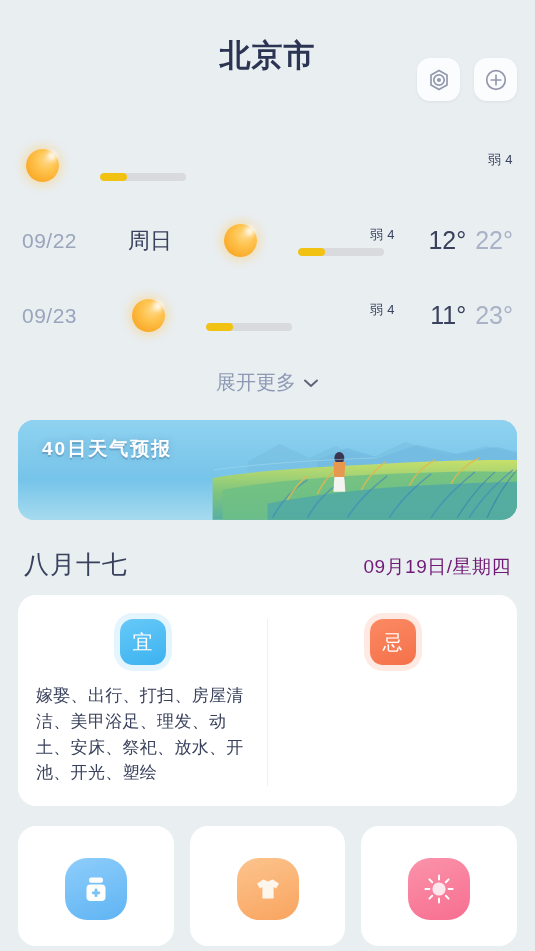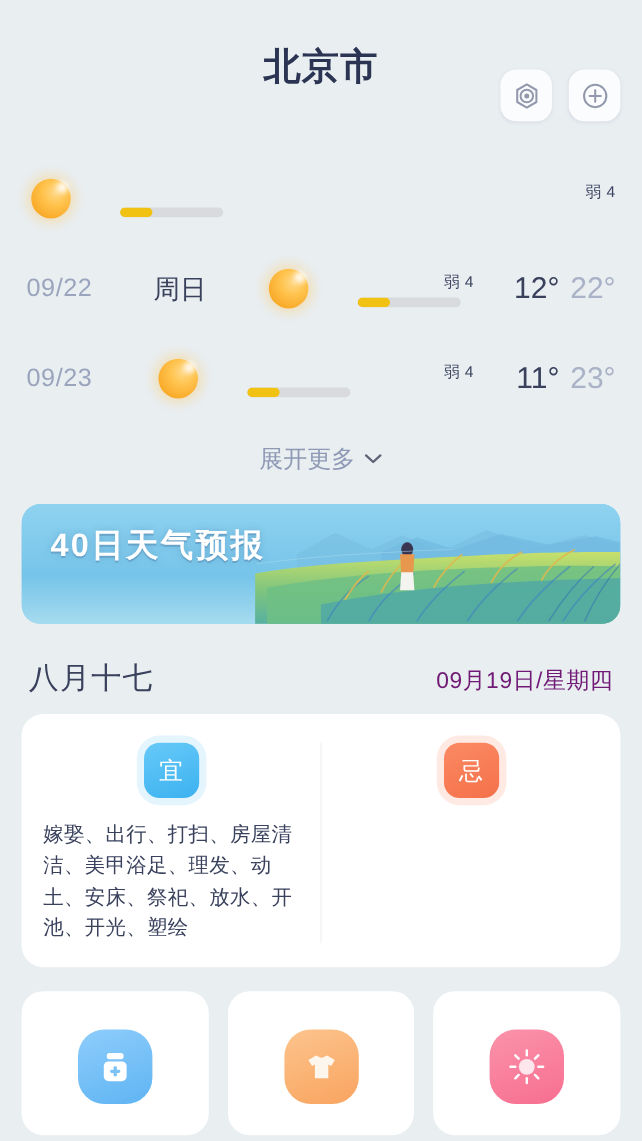--- a/index.html
+++ b/index.html
@@ -137,21 +137,21 @@
     position: relative;
     background: linear-gradient(180deg, #8ed0ef 0%, #74c2e8 45%, #9fd8ee 100%);
   }
   .banner-art { position:absolute; inset:0; }
   .banner-text {
     position: absolute;
     left: 24px; top: 16px;
     z-index: 3;
   }
   .banner-title {
-    font-size: 27px;
+    font-size: 19px;
     font-weight: bold;
     color: #ffffff;
     letter-spacing: 2px;
     text-shadow: 0 2px 0 rgba(90,140,180,0.55), 0 0 6px rgba(70,120,170,0.35);
   }
   .banner-sub {
     margin-top: 10px;
     font-size: 16px;
     font-weight: bold;
     color: #ffffff;

